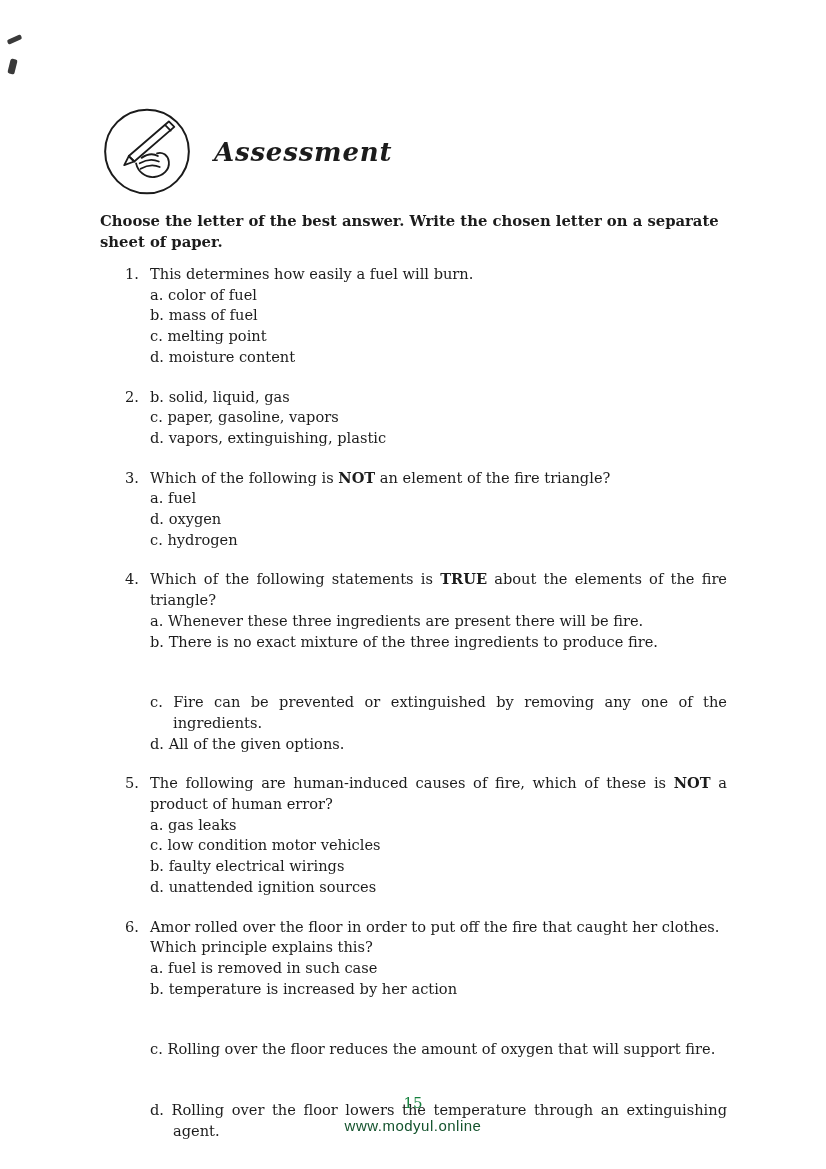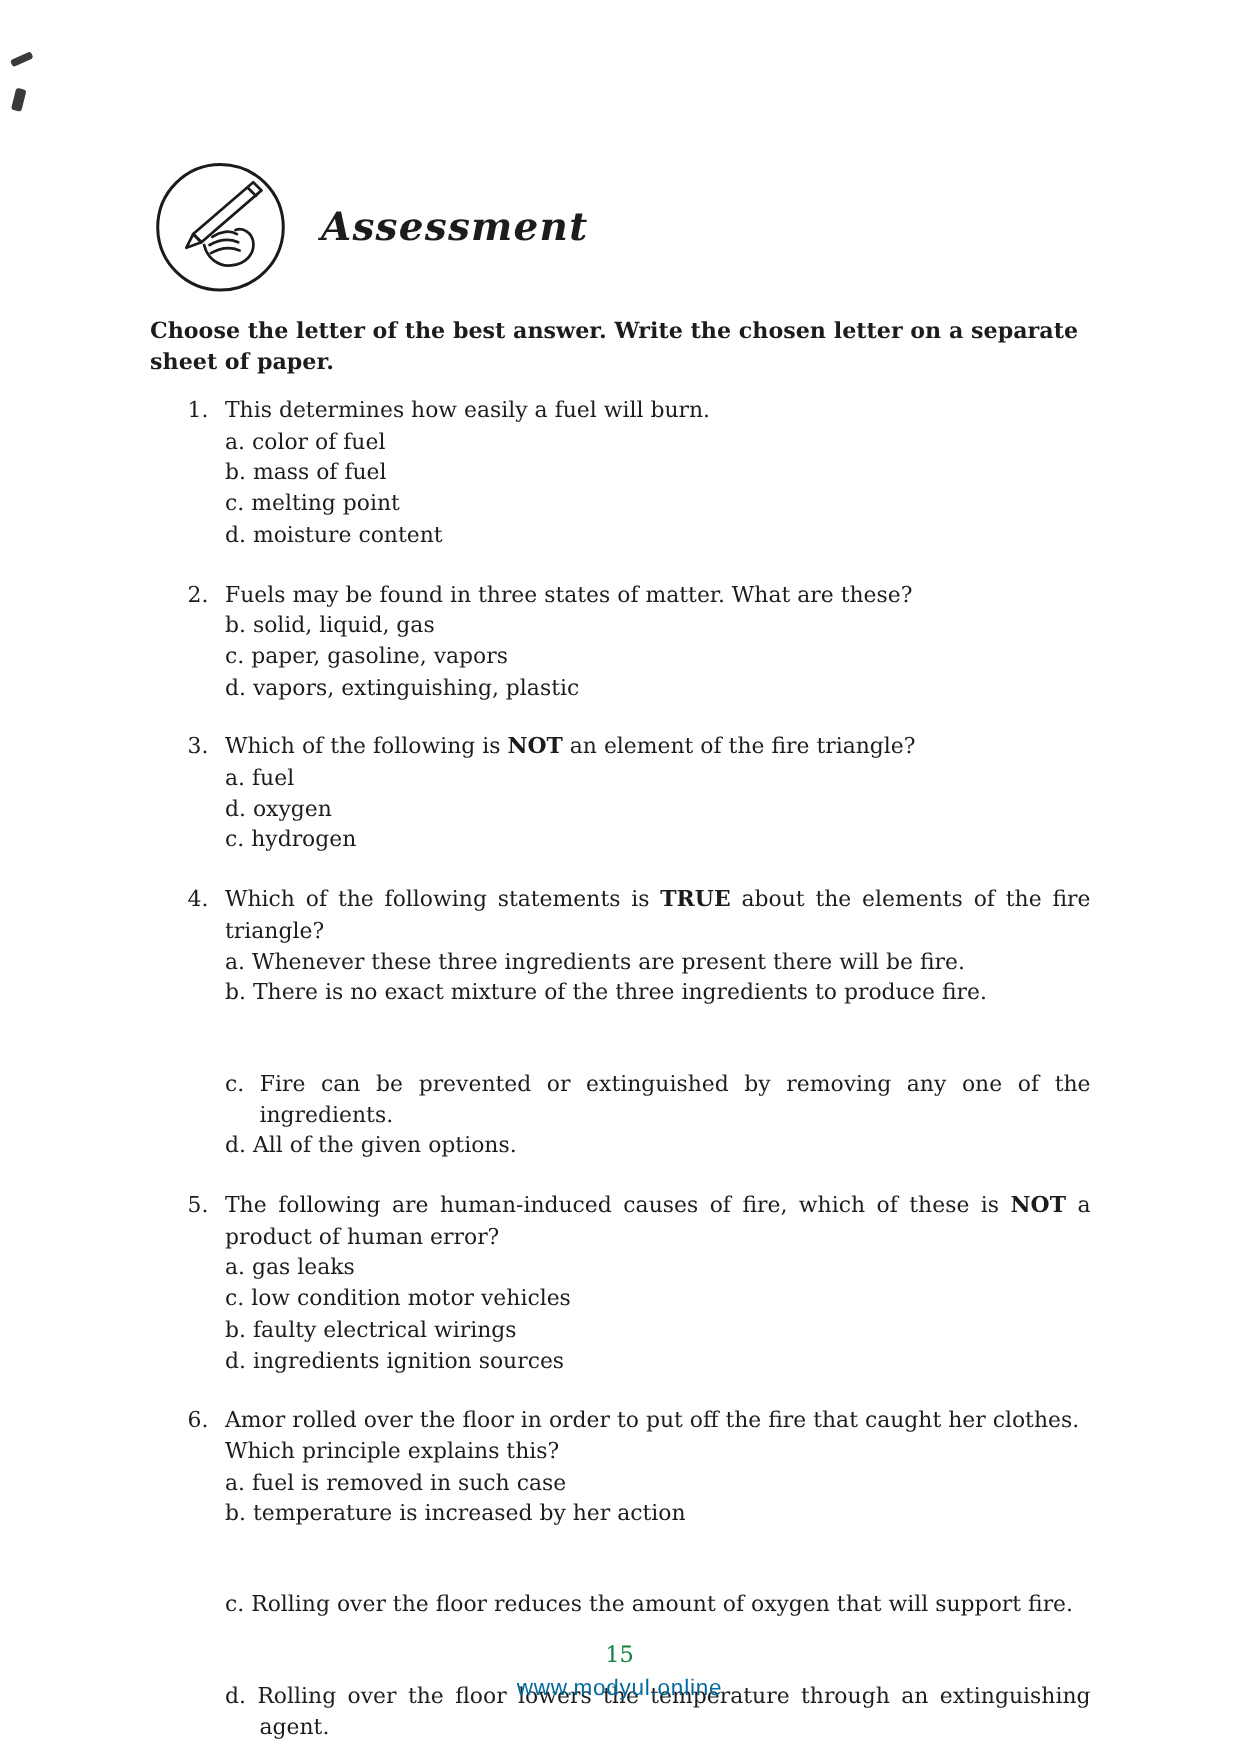--- a/index.html
+++ b/index.html
@@ -106,21 +106,20 @@
             <div class="option"><span class="opt-label">a.</span> <span class="opt-text">color of fuel</span></div>
             <div class="option"><span class="opt-label">b.</span> <span class="opt-text">mass of fuel</span></div>
             <div class="option"><span class="opt-label">c.</span> <span class="opt-text">melting point</span></div>
             <div class="option"><span class="opt-label">d.</span> <span class="opt-text">moisture content</span></div>
           </div>
         </div>
       </div>
       <div class="question">
         <span class="q-num">2.</span>
         <div class="q-body">
-          <div class="q-text"><span>Fuels may be found in three states of matter. What are these?</span></div>
           <div class="options">
             <div class="option"><span class="opt-label">b.</span> <span class="opt-text">solid, liquid, gas</span></div>
             <div class="option"><span class="opt-label">c.</span> <span class="opt-text">paper, gasoline, vapors</span></div>
             <div class="option"><span class="opt-label">d.</span> <span class="opt-text">vapors, extinguishing, plastic</span></div>
           </div>
         </div>
       </div>
       <div class="question">
         <span class="q-num">3.</span>
         <div class="q-body">
@@ -145,34 +144,34 @@
         </div>
       </div>
       <div class="question">
         <span class="q-num">5.</span>
         <div class="q-body">
           <div class="q-text justify"><span>The following are human-induced causes of fire, which of these is </span><span class="bold">NOT</span><span> a product of human error?</span></div>
           <div class="options">
             <div class="option"><span class="opt-label">a.</span> <span class="opt-text">gas leaks</span></div>
             <div class="option"><span class="opt-label">c.</span> <span class="opt-text">low condition motor vehicles</span></div>
             <div class="option"><span class="opt-label">b.</span> <span class="opt-text">faulty electrical wirings</span></div>
-            <div class="option"><span class="opt-label">d.</span> <span class="opt-text">ingredients ignition sources</span></div>
+            <div class="option"><span class="opt-label">d.</span> <span class="opt-text">unattended ignition sources</span></div>
           </div>
         </div>
       </div>
       <div class="question">
         <span class="q-num">6.</span>
         <div class="q-body">
           <div class="q-text"><span>Amor rolled over the floor in order to put off the fire that caught her clothes. Which principle explains this?</span></div>
           <div class="options">
             <div class="option"><span class="opt-label">a.</span> <span class="opt-text">fuel is removed in such case</span></div>
             <div class="option"><span class="opt-label">b.</span> <span class="opt-text">temperature is increased by her action</span></div>
             <div class="option justify"><span class="opt-label">c.</span> <span class="opt-text">Rolling over the floor reduces the amount of oxygen that will support fire.</span></div>
             <div class="option justify"><span class="opt-label">d.</span> <span class="opt-text">Rolling over the floor lowers the temperature through an extinguishing agent.</span></div>
           </div>
         </div>
       </div>
     </div>
 
   <div class="page-number">15</div>
-  <div class="watermark" style="color: #0369a1;">www.modyul.online</div>
+  <div class="watermark" style="color: #14532d;">www.modyul.online</div>
 
 </div>
 
 </body></html>

